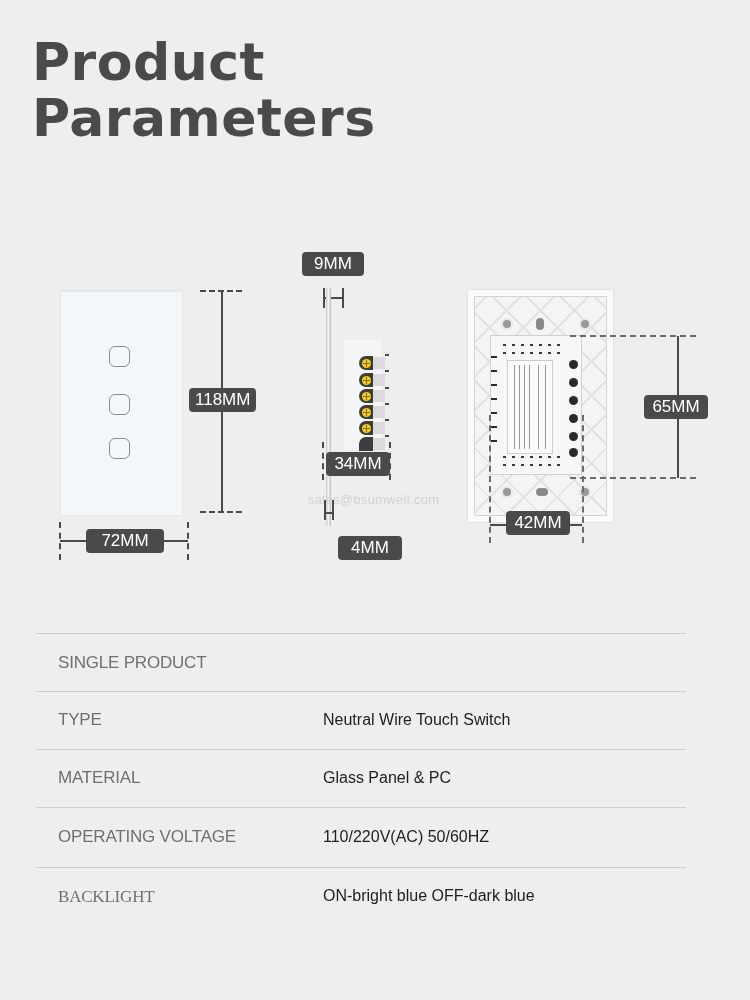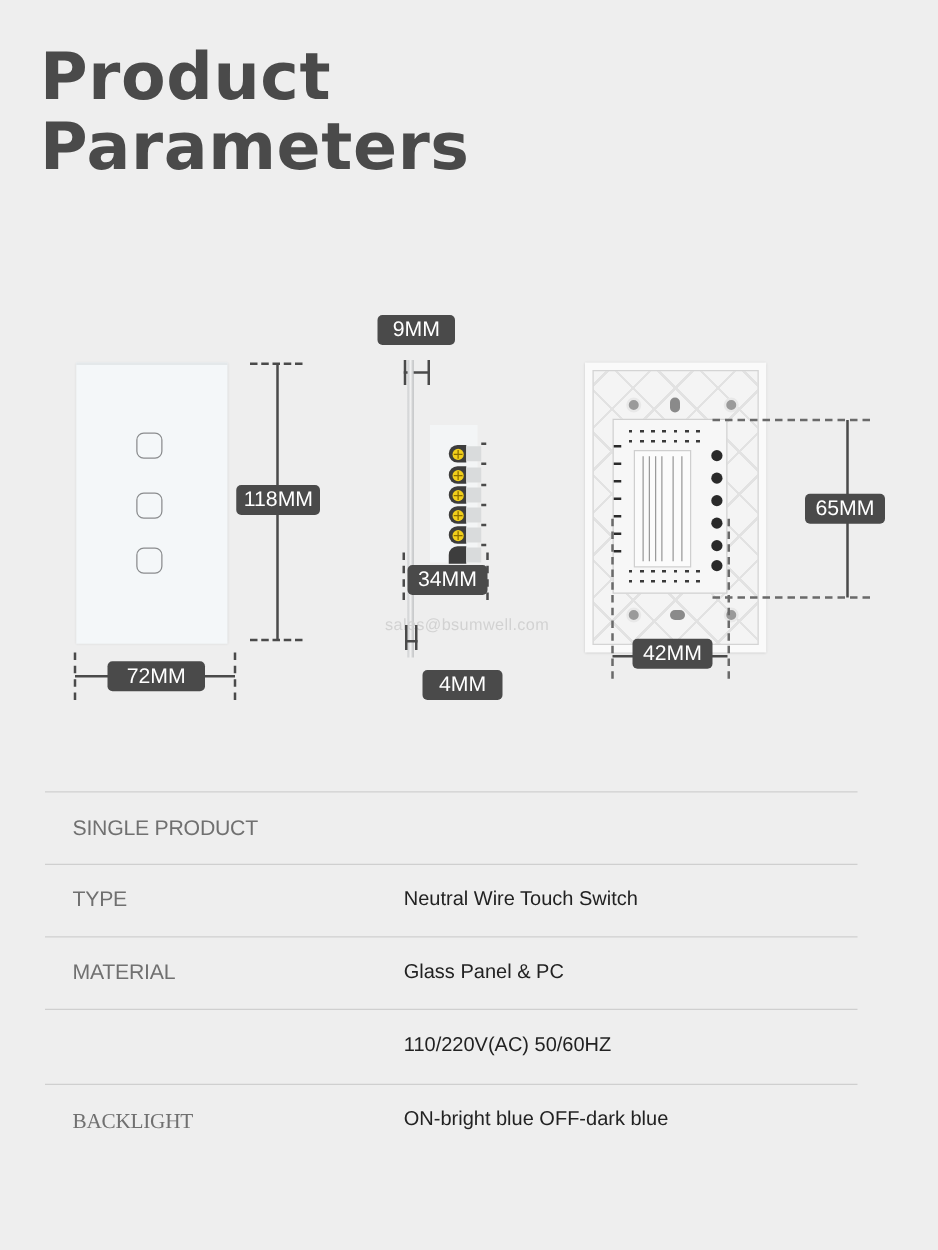--- a/index.html
+++ b/index.html
@@ -247,19 +247,20 @@
   </div>
   <div class="spec-row" style="height:58px;">
     <span class="k" style="top:18px;">TYPE</span>
     <span class="v" style="top:19px;">Neutral Wire Touch Switch</span>
   </div>
   <div class="spec-row" style="height:58px;">
     <span class="k" style="top:18px;">MATERIAL</span>
     <span class="v" style="top:19px;">Glass Panel &amp; PC</span>
   </div>
   <div class="spec-row" style="height:60px;">
+    <span class="k" style="top:19px;">OPERATING VOLTAGE</span>
     <span class="v" style="top:20px;">110/220V(AC) 50/60HZ</span>
   </div>
   <div class="spec-row" style="height:60px;">
     <span class="k" style="top:19px;font-family:Liberation Serif, serif;">BACKLIGHT</span>
     <span class="v" style="top:19px;">ON-bright blue OFF-dark blue</span>
   </div>
 </div>
 
 </body></html>

